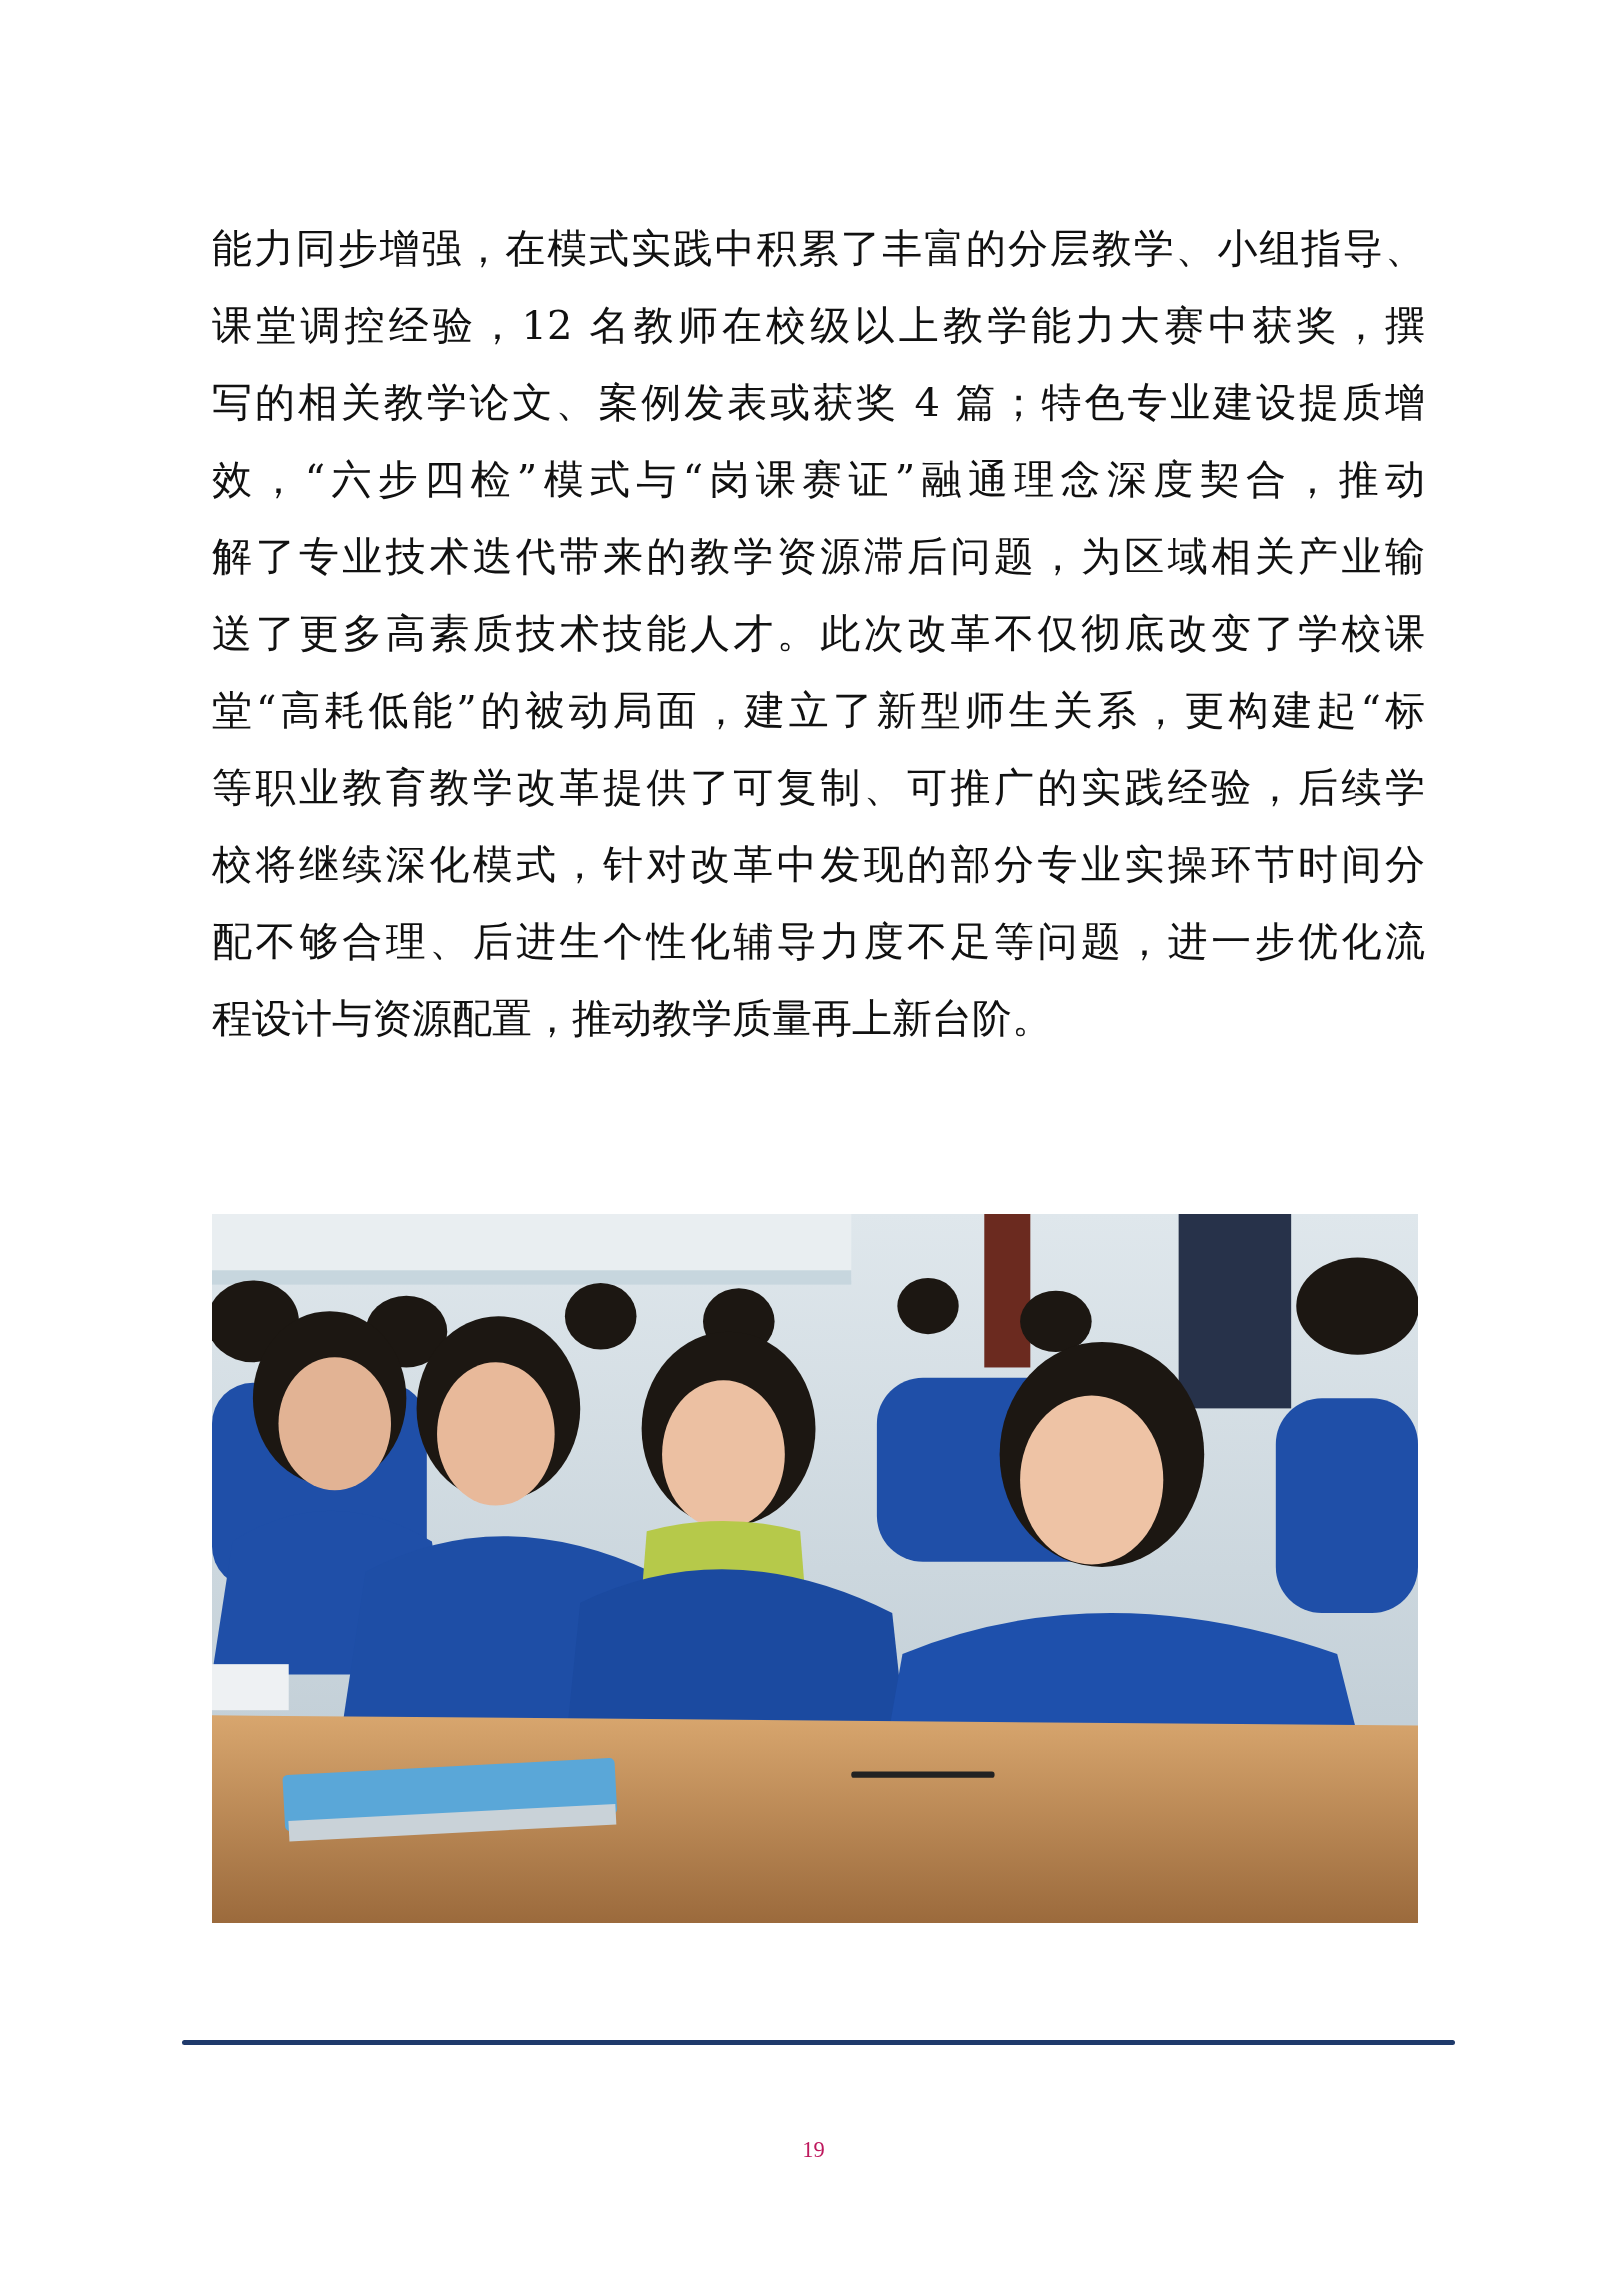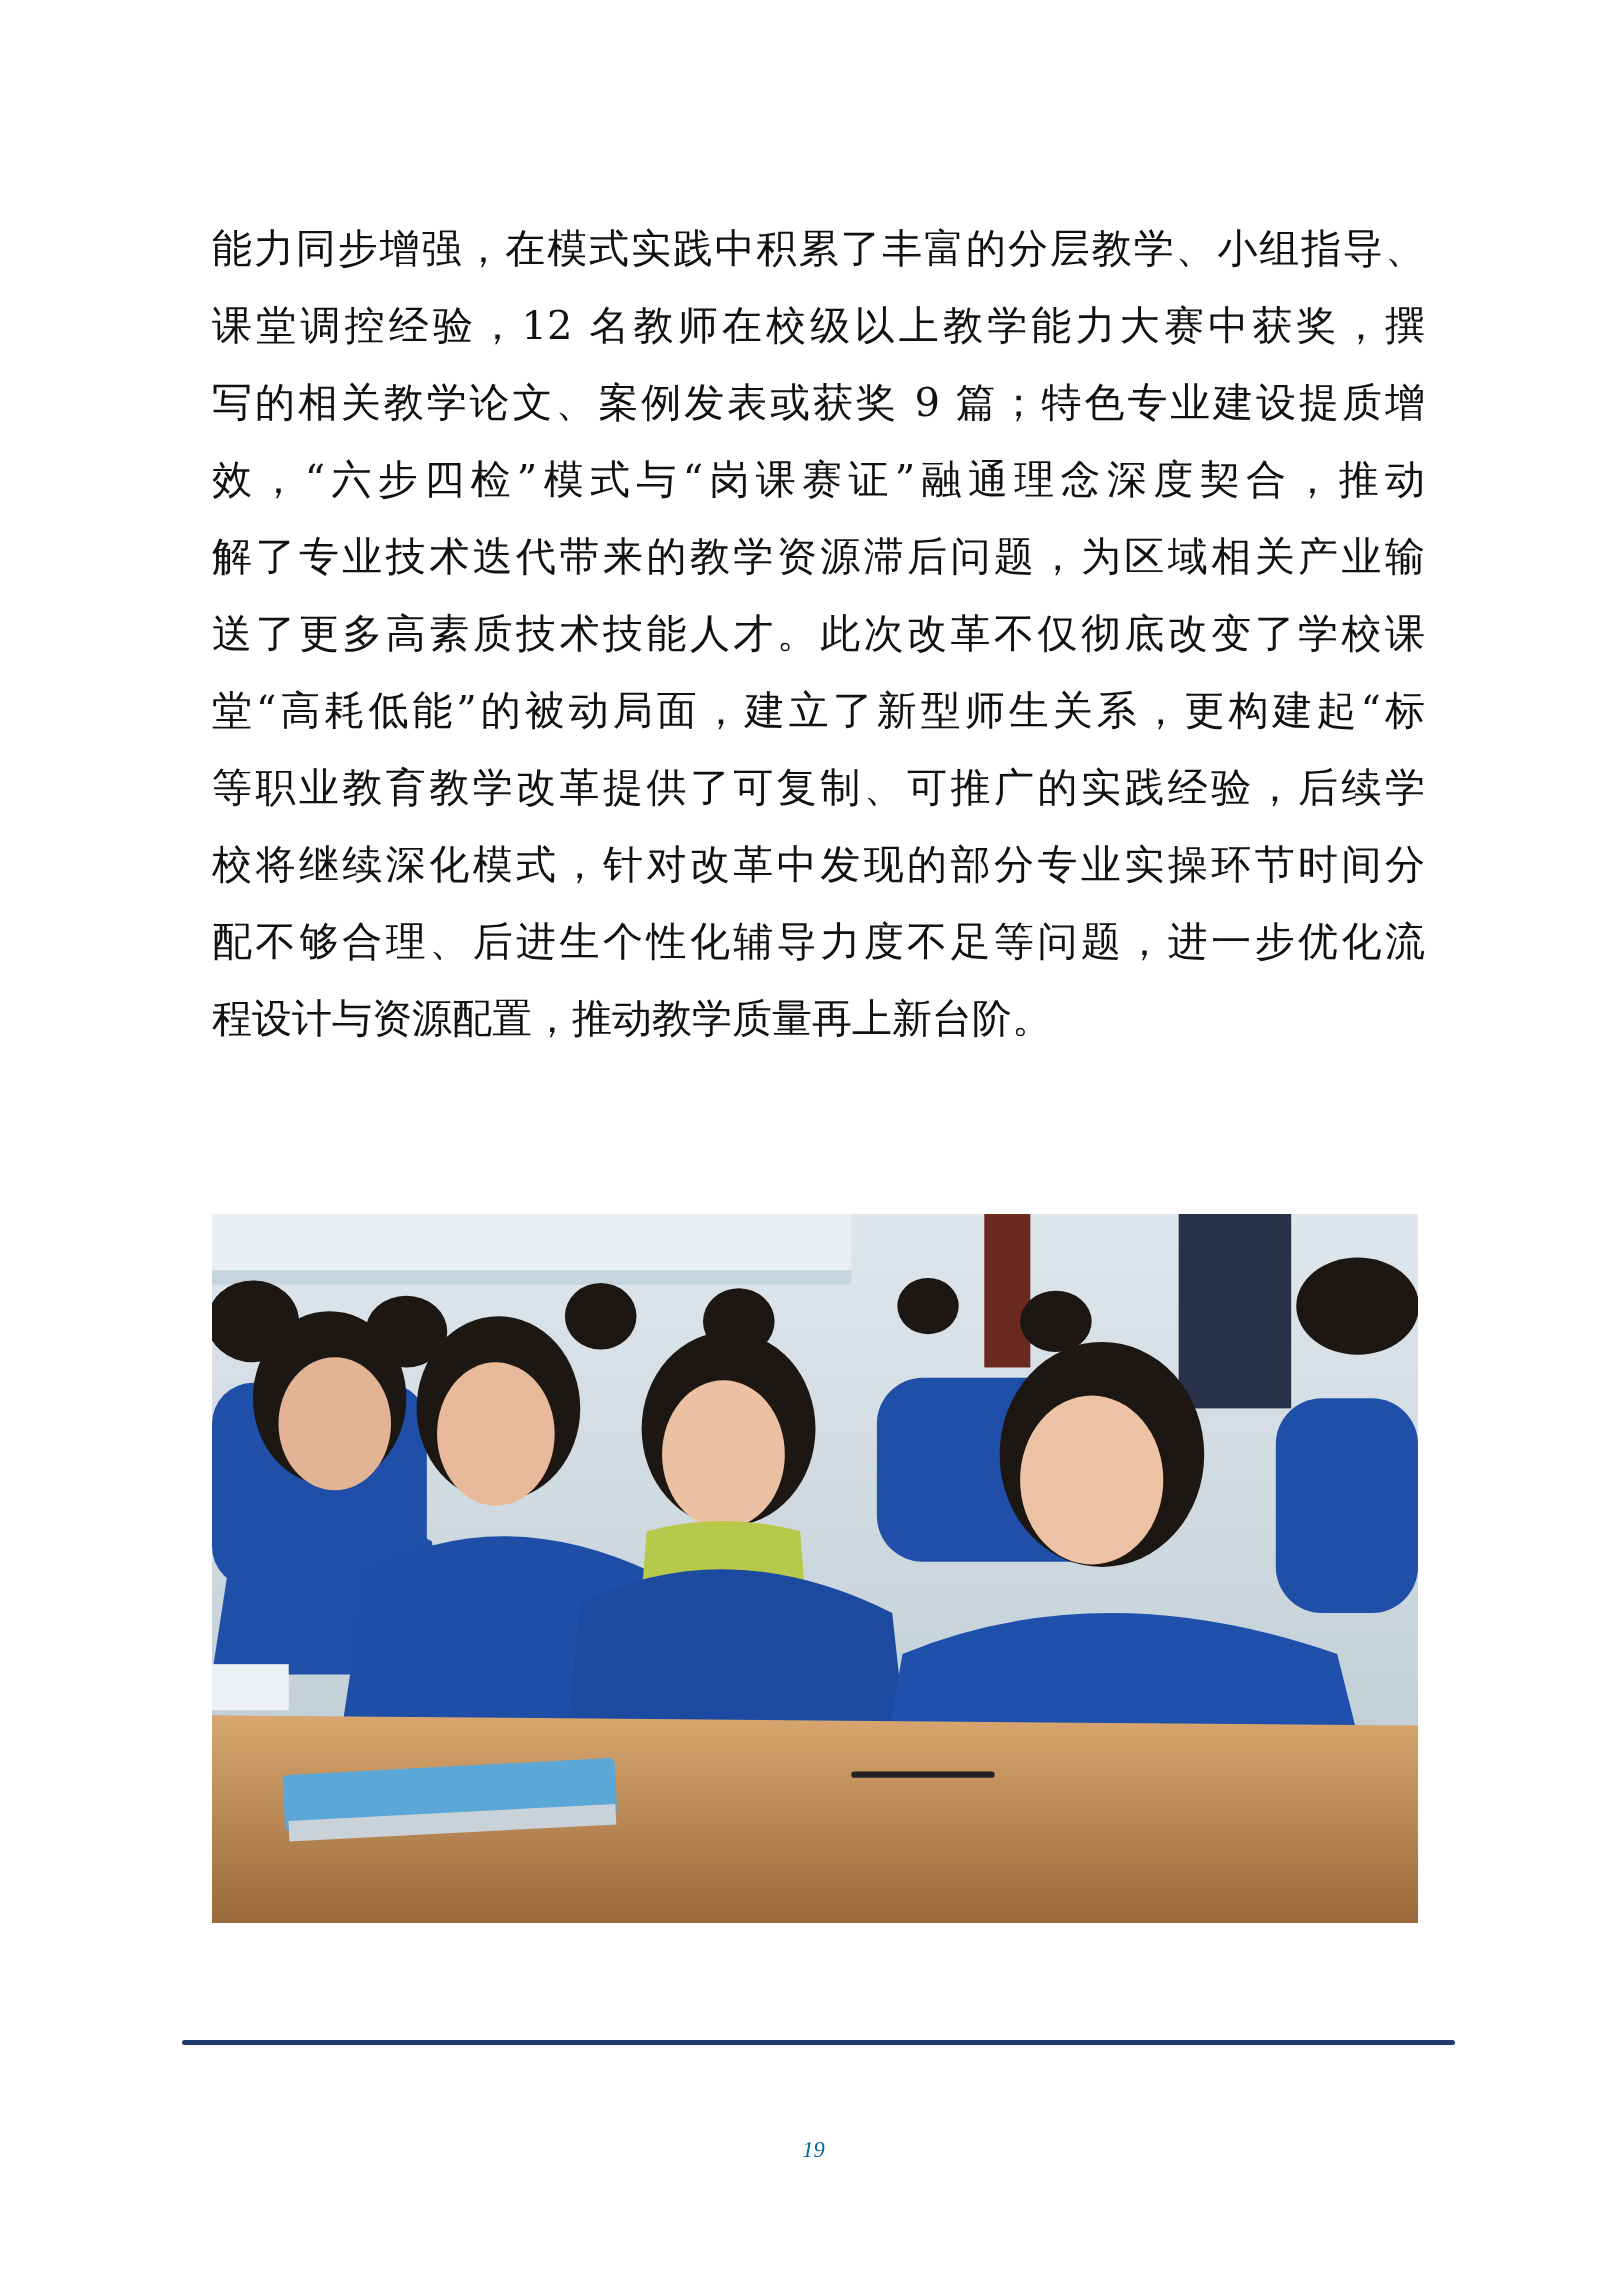--- a/index.html
+++ b/index.html
@@ -18,32 +18,32 @@
   }
   .photo svg { width: 100%; height: 100%; display: block; }
   .caption {
     position: absolute; left: 210px; top: 1972px;
     font-family: "DejaVu Sans", "Liberation Sans", sans-serif;
     font-size: 44px; line-height: 51px; color: #1f3a6b; white-space: nowrap;
   }
   .rule { position: absolute; left: 182px; top: 2040px; width: 1273px; height: 5.1px; background: #1f3a6b; border-radius: 2.6px; }
   .page-number {
     position: absolute; left: 798px; top: 2137px; width: 31px; text-align: center;
-    font-family: "Liberation Serif", "DejaVu Serif", serif; font-size: 22.5px; color: #0369a1; font-style: italic;
+    font-family: "Liberation Serif", "DejaVu Serif", serif; font-size: 22.5px; color: #be185d;
   }
 </style>
 </head>
 <body>
 
 <div class="page">
 
   <div class="body-text">
     <span class="line">能力同步增强，在模式实践中积累了丰富的分层教学、小组指导、</span>
     <span class="line">课堂调控经验，12 名教师在校级以上教学能力大赛中获奖，撰</span>
-    <span class="line">写的相关教学论文、案例发表或获奖 9 篇；特色专业建设提质增</span>
+    <span class="line">写的相关教学论文、案例发表或获奖 4 篇；特色专业建设提质增</span>
     <span class="line">效，“六步四检”模式与“岗课赛证”融通理念深度契合，推动</span>
     <span class="line">解了专业技术迭代带来的教学资源滞后问题，为区域相关产业输</span>
     <span class="line">送了更多高素质技术技能人才。此次改革不仅彻底改变了学校课</span>
     <span class="line">堂“高耗低能”的被动局面，建立了新型师生关系，更构建起“标</span>
     <span class="line">等职业教育教学改革提供了可复制、可推广的实践经验，后续学</span>
     <span class="line">校将继续深化模式，针对改革中发现的部分专业实操环节时间分</span>
     <span class="line">配不够合理、后进生个性化辅导力度不足等问题，进一步优化流</span>
     <span class="line last">程设计与资源配置，推动教学质量再上新台阶。</span>
   </div>
 

